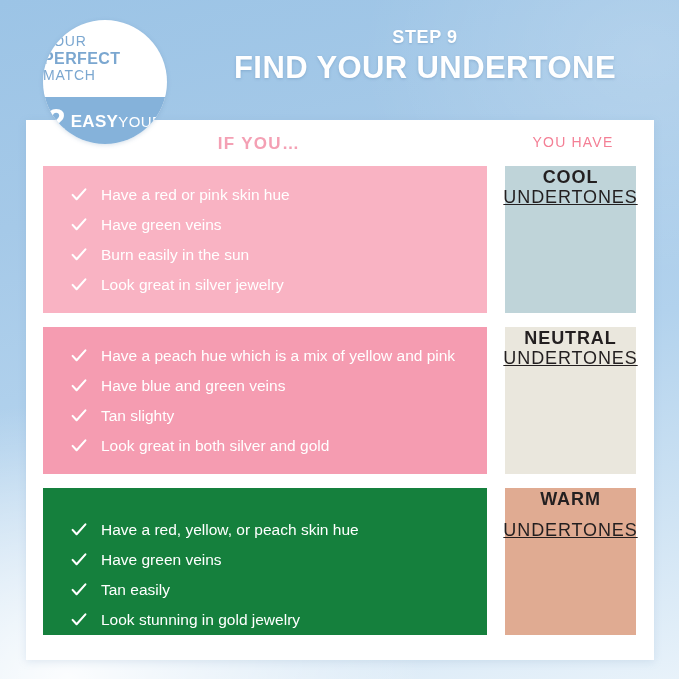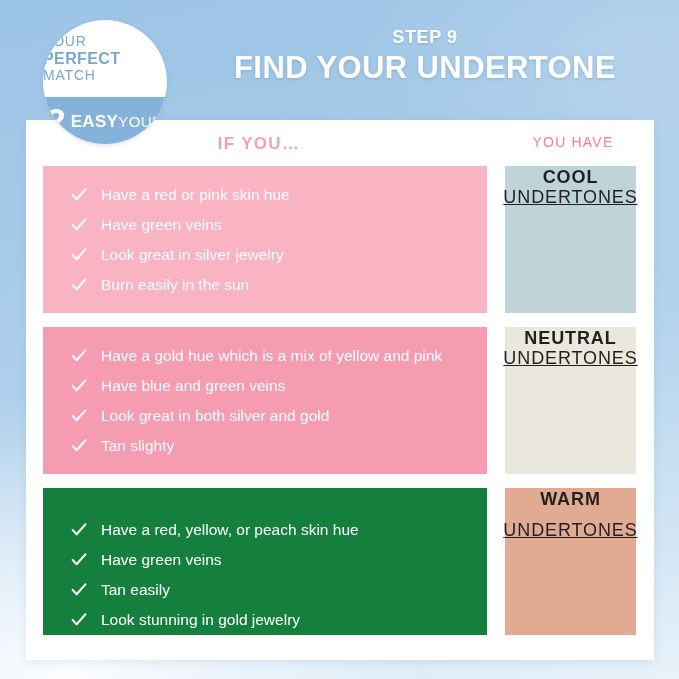--- a/index.html
+++ b/index.html
@@ -266,69 +266,69 @@
                 </svg>
               </span>
               <span class="trait-text">Have green veins</span>
             </div>
             <div class="trait">
               <span class="check">
                 <svg width="16" height="16" viewBox="0 0 16 16" aria-hidden="true">
                   <path d="M1.6 7.9 L5.6 12.2 L14.4 2.4" fill="none" stroke="#ffffff" stroke-width="2.1" stroke-linecap="round" stroke-linejoin="round"></path>
                 </svg>
               </span>
+              <span class="trait-text">Burn easily in the sun</span>
+            </div>
+            <div class="trait">
+              <span class="check">
+                <svg width="16" height="16" viewBox="0 0 16 16" aria-hidden="true">
+                  <path d="M1.6 7.9 L5.6 12.2 L14.4 2.4" fill="none" stroke="#ffffff" stroke-width="2.1" stroke-linecap="round" stroke-linejoin="round"></path>
+                </svg>
+              </span>
               <span class="trait-text">Look great in silver jewelry</span>
-            </div>
-            <div class="trait">
-              <span class="check">
-                <svg width="16" height="16" viewBox="0 0 16 16" aria-hidden="true">
-                  <path d="M1.6 7.9 L5.6 12.2 L14.4 2.4" fill="none" stroke="#ffffff" stroke-width="2.1" stroke-linecap="round" stroke-linejoin="round"></path>
-                </svg>
-              </span>
-              <span class="trait-text">Burn easily in the sun</span>
             </div>
           </div>
           <div class="swatch" style="background: rgb(191, 212, 217);">
             <div class="swatch-name">COOL</div>
             <div class="swatch-sub">UNDERTONES</div>
           </div>
         </div>
         <div class="row">
           <div class="traits" style="background: rgb(245, 156, 177);">
             <div class="trait">
               <span class="check">
                 <svg width="16" height="16" viewBox="0 0 16 16" aria-hidden="true">
                   <path d="M1.6 7.9 L5.6 12.2 L14.4 2.4" fill="none" stroke="#ffffff" stroke-width="2.1" stroke-linecap="round" stroke-linejoin="round"></path>
                 </svg>
               </span>
-              <span class="trait-text">Have a gold hue which is a mix of yellow and pink</span>
+              <span class="trait-text">Have a peach hue which is a mix of yellow and pink</span>
             </div>
             <div class="trait">
               <span class="check">
                 <svg width="16" height="16" viewBox="0 0 16 16" aria-hidden="true">
                   <path d="M1.6 7.9 L5.6 12.2 L14.4 2.4" fill="none" stroke="#ffffff" stroke-width="2.1" stroke-linecap="round" stroke-linejoin="round"></path>
                 </svg>
               </span>
               <span class="trait-text">Have blue and green veins</span>
             </div>
             <div class="trait">
               <span class="check">
                 <svg width="16" height="16" viewBox="0 0 16 16" aria-hidden="true">
                   <path d="M1.6 7.9 L5.6 12.2 L14.4 2.4" fill="none" stroke="#ffffff" stroke-width="2.1" stroke-linecap="round" stroke-linejoin="round"></path>
                 </svg>
               </span>
+              <span class="trait-text">Tan slighty</span>
+            </div>
+            <div class="trait">
+              <span class="check">
+                <svg width="16" height="16" viewBox="0 0 16 16" aria-hidden="true">
+                  <path d="M1.6 7.9 L5.6 12.2 L14.4 2.4" fill="none" stroke="#ffffff" stroke-width="2.1" stroke-linecap="round" stroke-linejoin="round"></path>
+                </svg>
+              </span>
               <span class="trait-text">Look great in both silver and gold</span>
-            </div>
-            <div class="trait">
-              <span class="check">
-                <svg width="16" height="16" viewBox="0 0 16 16" aria-hidden="true">
-                  <path d="M1.6 7.9 L5.6 12.2 L14.4 2.4" fill="none" stroke="#ffffff" stroke-width="2.1" stroke-linecap="round" stroke-linejoin="round"></path>
-                </svg>
-              </span>
-              <span class="trait-text">Tan slighty</span>
             </div>
           </div>
           <div class="swatch" style="background: rgb(234, 231, 221);">
             <div class="swatch-name">NEUTRAL</div>
             <div class="swatch-sub">UNDERTONES</div>
           </div>
         </div>
         <div class="row">
           <div class="traits" style="background: #15803d; justify-content: flex-end;">
             <div class="trait">

